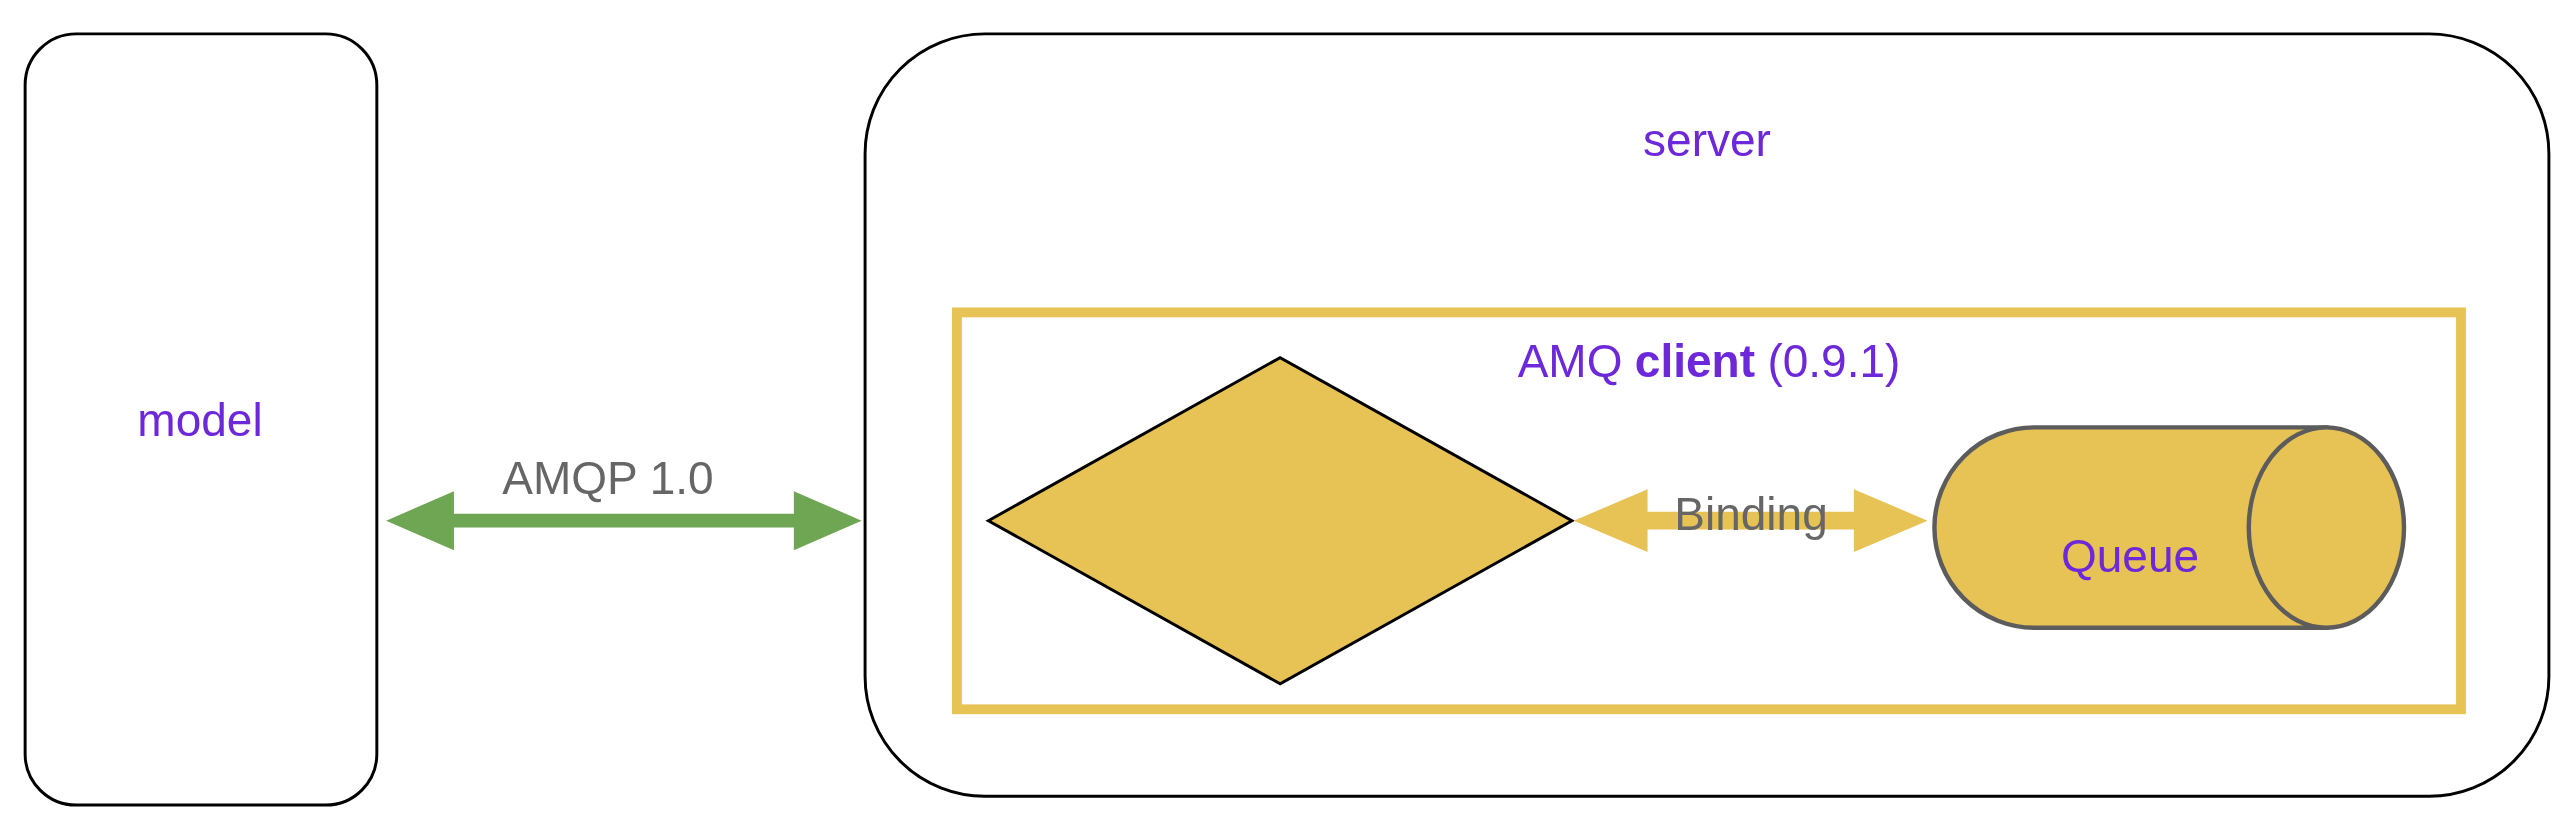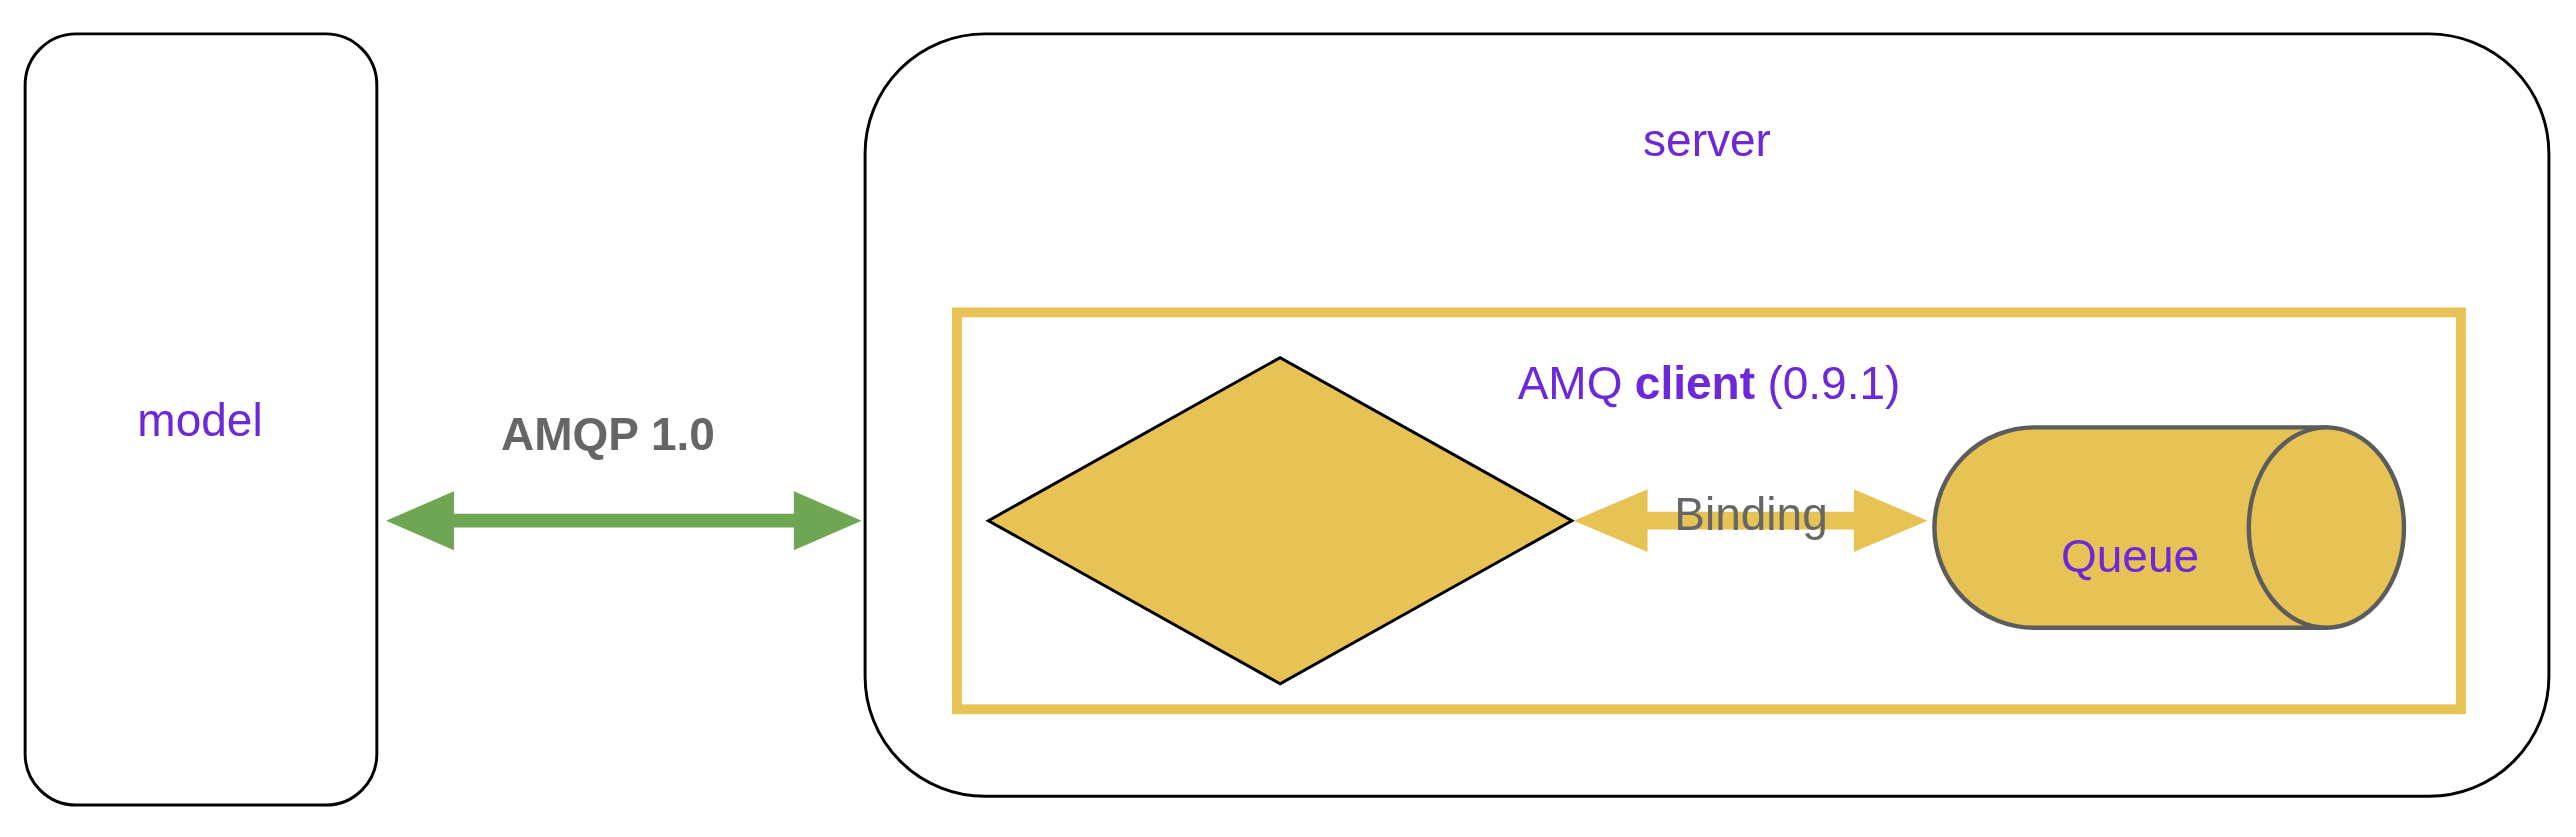--- a/index.html
+++ b/index.html
@@ -90,25 +90,25 @@
 
     <polygon class="yellow-arrow" points="1602,530 1677,498 1677,521 1887,521 1887,498 1962,530 1887,562 1887,539 1677,539 1677,562"></polygon>
 
     <path class="cylinder" d="M2368,435 L2071,435 A102,102 0 0 0 2071,639 L2368,639 Z"></path>
 
     <ellipse class="cylinder" cx="2368" cy="537" rx="79" ry="102"></ellipse>
   </svg>
 
   <div class="label" style="left:200px; top:420px;">model</div>
 
-  <div class="label muted" style="left:608px; top:434px;font-weight:bold;">AMQP 1.0</div>
+  <div class="label muted" style="left:608px; top:478px;">AMQP 1.0</div>
 
   <div class="label" style="left:1707px; top:140px;">server</div>
 
-  <div class="label" style="left:1709px; top:383px;">
+  <div class="label" style="left:1709px; top:361px;">
     <span class="amq-title">
       <span>AMQ</span>
       <span class="bold">client</span>
       <span>(0.9.1)</span>
     </span>
   </div>
 
 
   <div class="label muted" style="left:1751px; top:490px;margin-top:24px;">Binding</div>
 

